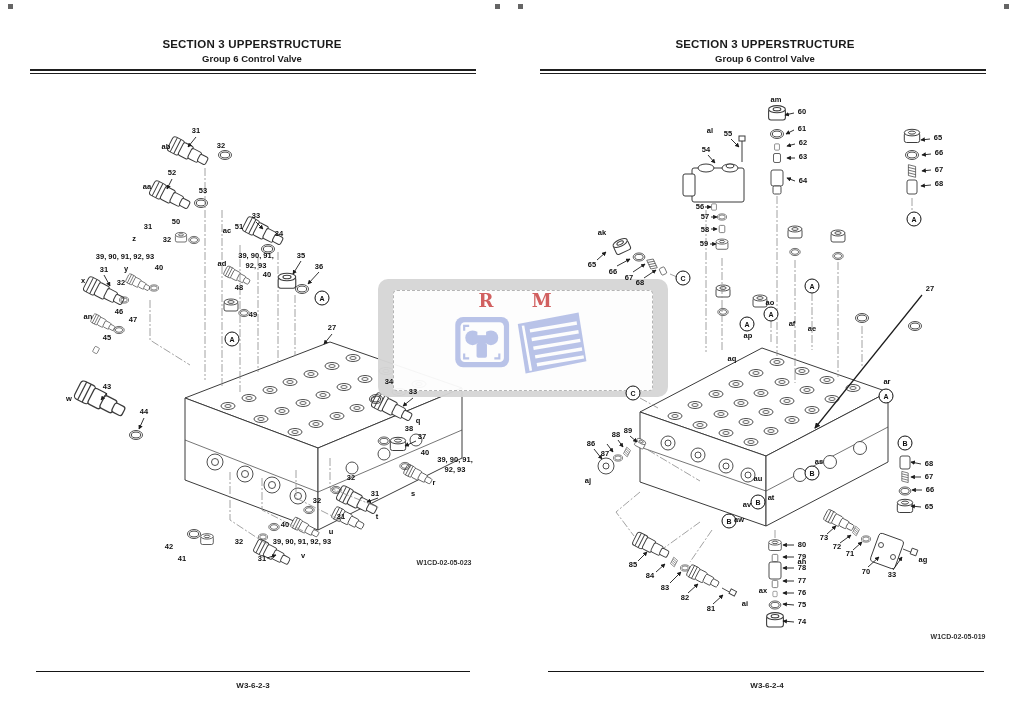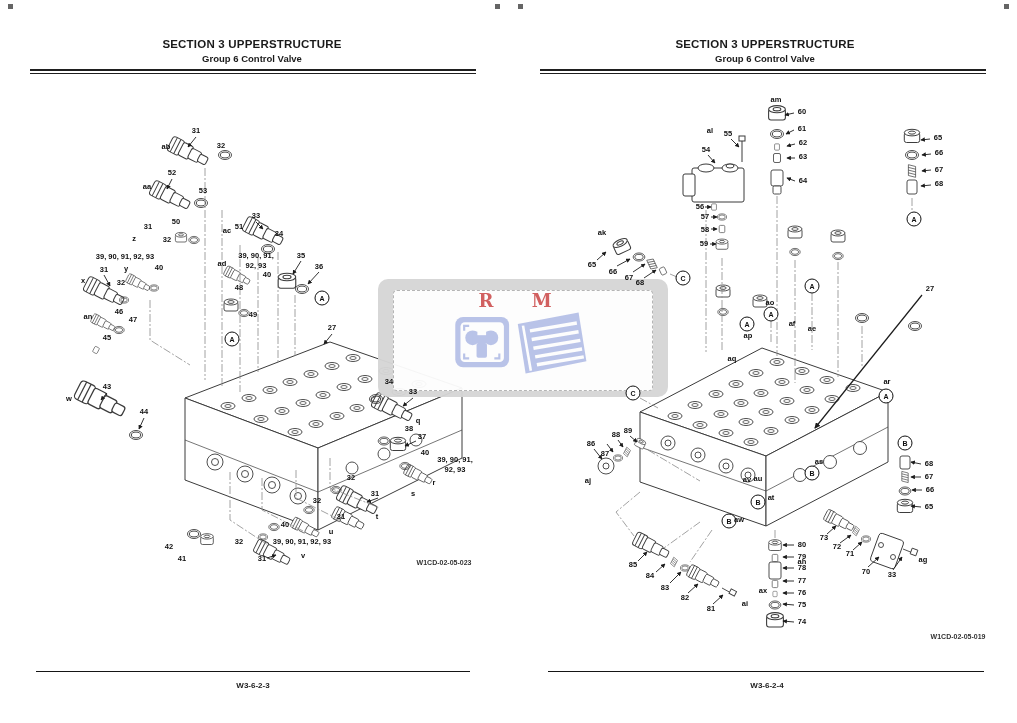--- a/index.html
+++ b/index.html
@@ -521,21 +521,21 @@
     <div class="co c" style="left: 886px; top: 396px;">A</div>
     <div class="co c" style="left: 633px; top: 393px;">C</div>
     <div class="co" style="left: 591px; top: 444px;">86</div>
     <div class="co" style="left: 605px; top: 454px;">87</div>
     <div class="co" style="left: 616px; top: 435px;">88</div>
     <div class="co" style="left: 628px; top: 431px;">89</div>
     <div class="co" style="left: 588px; top: 481px;">aj</div>
     <div class="co" style="left: 819px; top: 462px;">as</div>
     <div class="co c" style="left: 812px; top: 473px;">B</div>
     <div class="co" style="left: 758px; top: 479px;">au</div>
-    <div class="co" style="left: 747px; top: 480px;">av</div>
+    <div class="co" style="left: 747px; top: 505px;">av</div>
     <div class="co c" style="left: 758px; top: 502px;">B</div>
     <div class="co" style="left: 771px; top: 498px;">at</div>
     <div class="co c" style="left: 729px; top: 521px;">B</div>
     <div class="co" style="left: 739px; top: 520px;">aw</div>
     <div class="co c" style="left: 905px; top: 443px;">B</div>
     <div class="co" style="left: 929px; top: 464px;">68</div>
     <div class="co" style="left: 929px; top: 477px;">67</div>
     <div class="co" style="left: 930px; top: 490px;">66</div>
     <div class="co" style="left: 929px; top: 507px;">65</div>
     <div class="co" style="left: 824px; top: 538px;">73</div>

